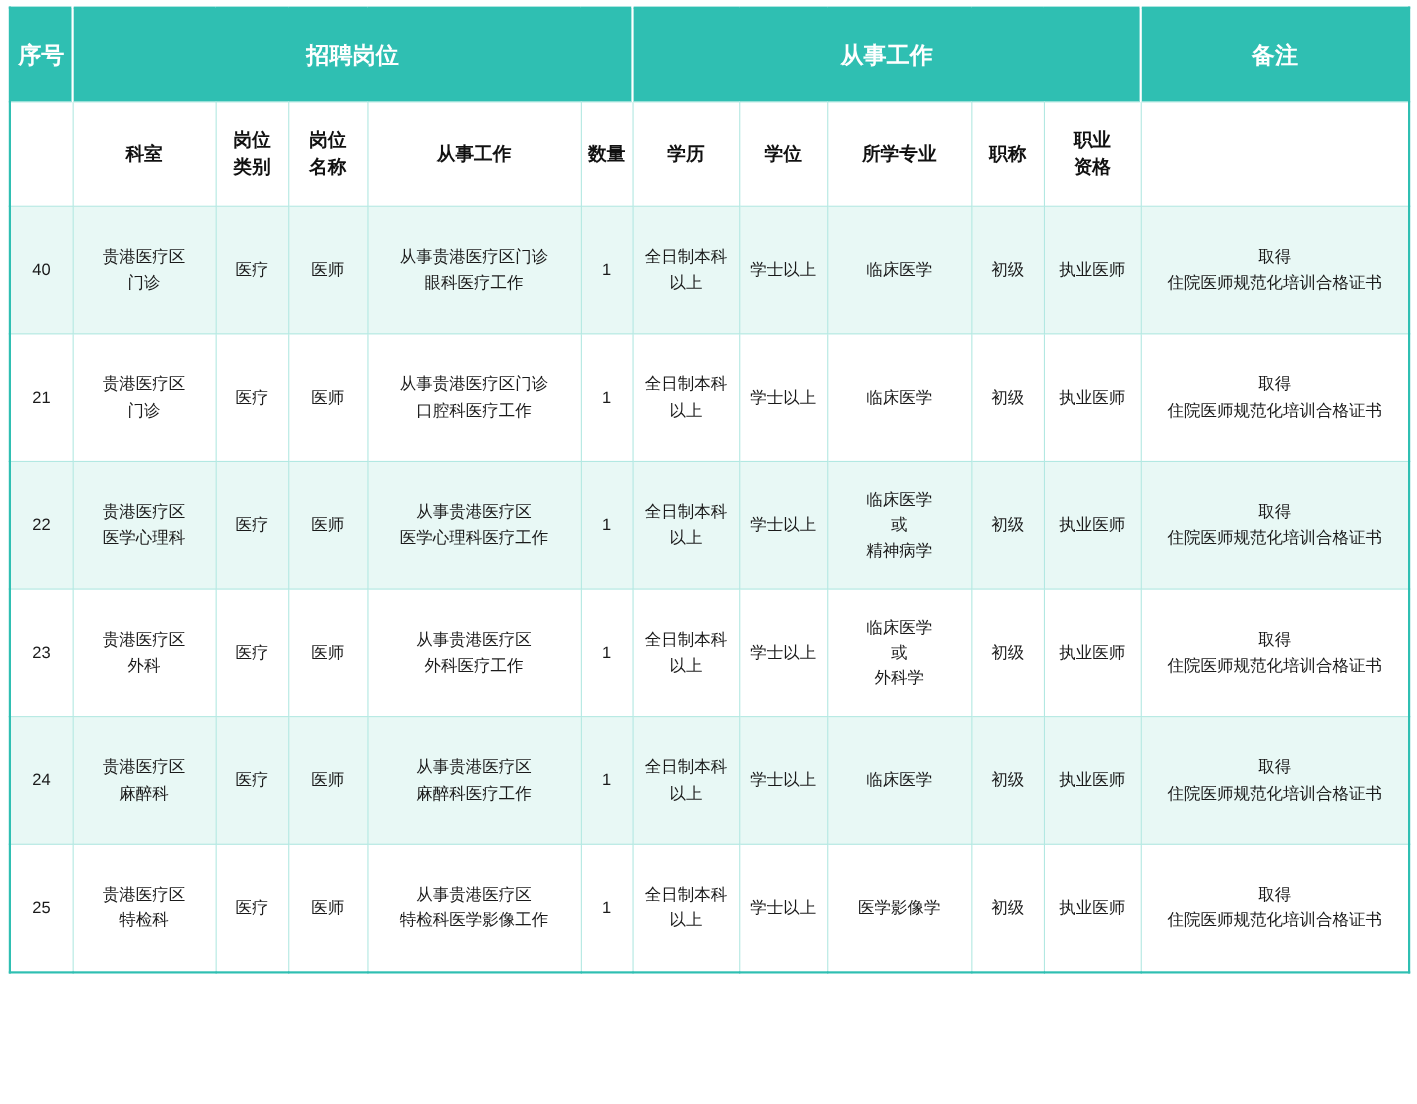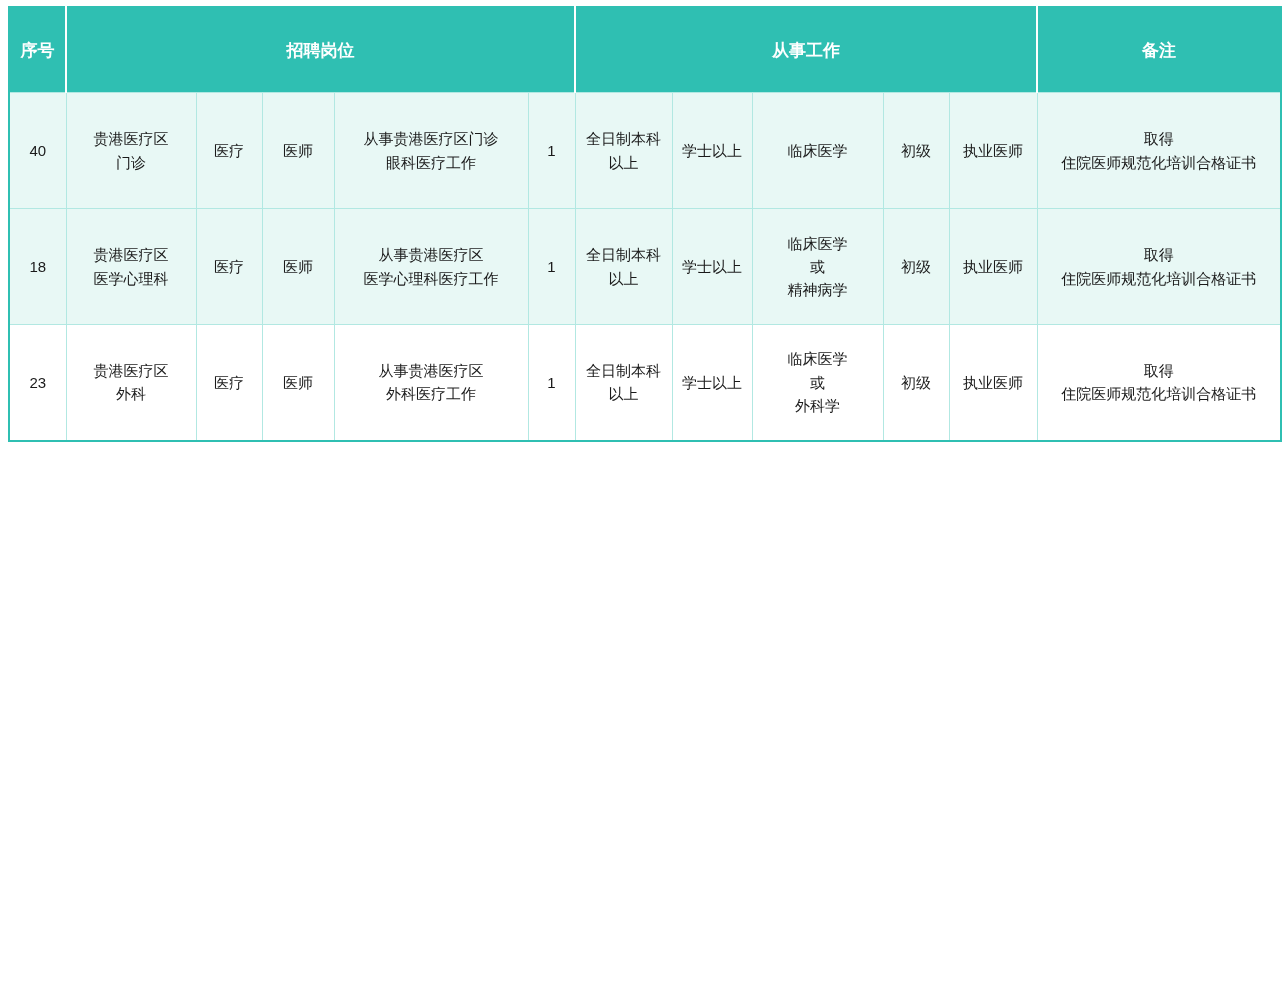--- a/index.html
+++ b/index.html
@@ -16,21 +16,21 @@
   table.recruit {
     width: 1272px;
     border-collapse: collapse;
     table-layout: fixed;
     border: 2px solid #2fbfb2;
   }
   
   tr.hdr-top th {
     background: #2fbfb2;
     color: #ffffff;
-    font-size: 17px;
+    font-size: 21px;
     font-weight: bold;
     height: 82px;
     vertical-align: middle;
     border: none;
   }
   tr.hdr-top th + th {
     border-left: 2px solid #ffffff;
   }
   
   tr.hdr-sub th {
@@ -84,42 +84,77 @@
         <col style="width:88px">
         <col style="width:244px">
   </colgroup>
   <thead>
     <tr class="hdr-top">
       <th>序号</th>
       <th colspan="5">招聘岗位</th>
       <th colspan="5">从事工作</th>
       <th>备注</th>
     </tr>
+    <tr class="hdr-sub">
+      <th></th>
+      <th>科室</th>
+      <th>岗位
+类别</th>
+      <th>岗位
+名称</th>
+      <th>从事工作</th>
+      <th>数量</th>
+      <th>学历</th>
+      <th>学位</th>
+      <th>所学专业</th>
+      <th>职称</th>
+      <th>职业
+资格</th>
+      <th></th>
+    </tr>
   </thead>
   <tbody>
     <tr class="alt">
       <td>40</td>
       <td>贵港医疗区
 门诊</td>
       <td>医疗</td>
       <td>医师</td>
       <td>从事贵港医疗区门诊
 眼科医疗工作</td>
       <td>1</td>
       <td>全日制本科
 以上</td>
       <td>学士以上</td>
       <td>临床医学</td>
       <td>初级</td>
       <td>执业医师</td>
       <td>取得
 住院医师规范化培训合格证书</td>
     </tr>
+    <tr class="plain">
+      <td>21</td>
+      <td>贵港医疗区
+门诊</td>
+      <td>医疗</td>
+      <td>医师</td>
+      <td>从事贵港医疗区门诊
+口腔科医疗工作</td>
+      <td>1</td>
+      <td>全日制本科
+以上</td>
+      <td>学士以上</td>
+      <td>临床医学</td>
+      <td>初级</td>
+      <td>执业医师</td>
+      <td>取得
+住院医师规范化培训合格证书</td>
+    </tr>
     <tr class="alt">
-      <td>18</td>
+      <td>22</td>
       <td>贵港医疗区
 医学心理科</td>
       <td>医疗</td>
       <td>医师</td>
       <td>从事贵港医疗区
 医学心理科医疗工作</td>
       <td>1</td>
       <td>全日制本科
 以上</td>
       <td>学士以上</td>
@@ -139,20 +174,56 @@
       <td>医师</td>
       <td>从事贵港医疗区
 外科医疗工作</td>
       <td>1</td>
       <td>全日制本科
 以上</td>
       <td>学士以上</td>
       <td>临床医学
 或
 外科学</td>
+      <td>初级</td>
+      <td>执业医师</td>
+      <td>取得
+住院医师规范化培训合格证书</td>
+    </tr>
+    <tr class="alt">
+      <td>24</td>
+      <td>贵港医疗区
+麻醉科</td>
+      <td>医疗</td>
+      <td>医师</td>
+      <td>从事贵港医疗区
+麻醉科医疗工作</td>
+      <td>1</td>
+      <td>全日制本科
+以上</td>
+      <td>学士以上</td>
+      <td>临床医学</td>
+      <td>初级</td>
+      <td>执业医师</td>
+      <td>取得
+住院医师规范化培训合格证书</td>
+    </tr>
+    <tr class="plain">
+      <td>25</td>
+      <td>贵港医疗区
+特检科</td>
+      <td>医疗</td>
+      <td>医师</td>
+      <td>从事贵港医疗区
+特检科医学影像工作</td>
+      <td>1</td>
+      <td>全日制本科
+以上</td>
+      <td>学士以上</td>
+      <td>医学影像学</td>
       <td>初级</td>
       <td>执业医师</td>
       <td>取得
 住院医师规范化培训合格证书</td>
     </tr>
   </tbody>
 </table>
 </div>
 
 </body></html>

